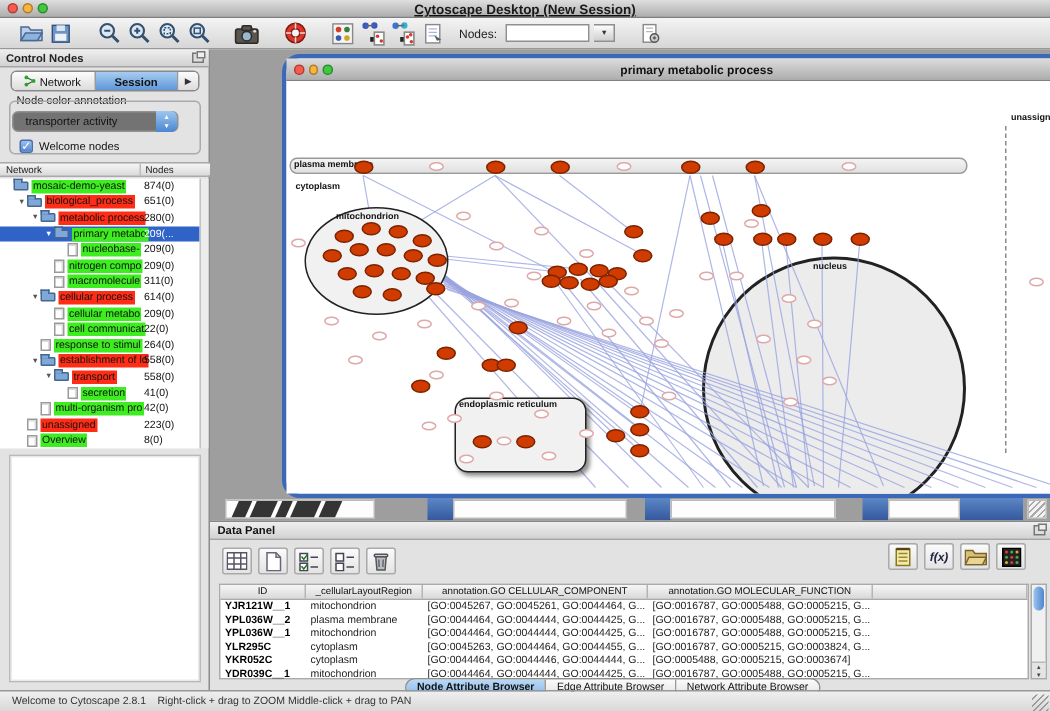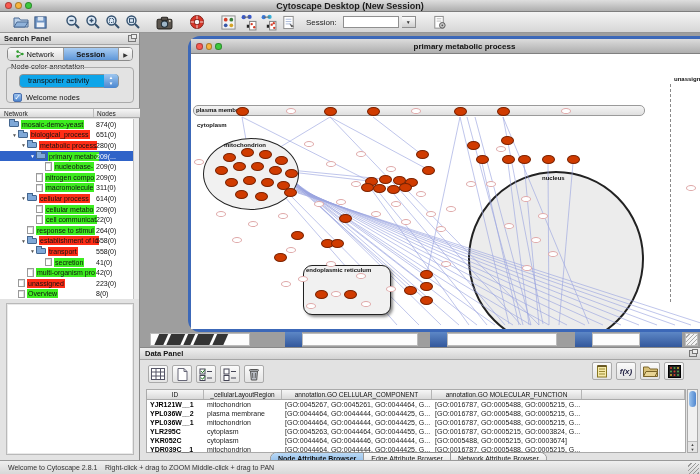--- a/index.html
+++ b/index.html
@@ -2,21 +2,21 @@
 <html><head>
 <meta charset="utf-8">
 <style>
   * { margin:0; padding:0; box-sizing:border-box; }
   html,body { width:700px; height:474px; }
   body { position:relative; overflow:hidden; background:#e4e4e4;
          font-family:"Liberation Sans","DejaVu Sans",sans-serif; color:#111; }
 
   
   .titlebar { position:absolute; left:0; top:0; width:700px; height:12px;
-    background:linear-gradient(#dedede,#aeaeae); border-bottom:1px solid #7e7e7e; }
+    background:linear-gradient(#dedede,#aeaeae); border-bottom:1px solid #7e7e7e;text-decoration:underline; }
   .titlebar .title { display:block; text-align:center; font-size:9px; font-weight:bold;
     line-height:12px; color:#1a1a1a; }
   .lights { position:absolute; left:5px; top:2px; display:flex; gap:3px; }
   .light { width:7px; height:7px; border-radius:50%; border:1px solid rgba(0,0,0,.3); }
   .light.red{background:#f95a50;} .light.yellow{background:#f8b43c;} .light.green{background:#3ec93e;}
 
   
   .toolbar { position:absolute; left:0; top:12px; width:700px; height:21px;
     background:linear-gradient(#f4f4f4,#d6d6d6); border-bottom:1px solid #979797;
     display:flex; align-items:center; padding-left:12px; gap:3px; }
@@ -42,21 +42,21 @@
     border:1px solid #8a8a8a; border-radius:4px; overflow:hidden; background:#f4f4f4; }
   .cp-tab { flex:1; display:flex; align-items:center; justify-content:center; gap:2px;
     font-size:7.5px; border-right:1px solid #9a9a9a; background:linear-gradient(#fcfcfc,#dcdcdc); }
   .cp-tab.sel { background:linear-gradient(#a8ccf2,#5f97d8); font-weight:bold; }
   .cp-tab.arrow { flex:0 0 13px; font-size:6px; color:#333; border-right:none; }
   .netico { width:8px; height:8px; }
   .groupbox { position:absolute; left:6px; top:34px; width:128px; height:36px;
     border:1px solid #aaa; border-radius:4px; }
   .grouplabel { position:absolute; left:9px; top:29px; background:#e3e3e3; padding:0 2px;
     font-size:7.5px; color:#222; }
-  .combo { position:absolute; left:19px; top:41px; width:100px; height:14px; background:#0ea5e9;
+  .combo { position:absolute; left:8px; top:41px; width:111px; height:14px; background:#737373;
     border:1px solid #929292; border-radius:4px; font-size:7.5px; line-height:12px;
     padding-left:8px; color:#111; }
   .combo .stepper { position:absolute; right:0; top:-1px; width:14px; height:14px;
     background:linear-gradient(#9ec7f0,#4a86d0); border-radius:0 4px 4px 0;
     color:#fff; font-size:4.5px; line-height:6px; text-align:center; padding-top:1px; }
   .checkrow { position:absolute; left:13px; top:60px; display:flex; align-items:center; gap:4px; }
   .checkbox { width:9px; height:9px; border:1px solid #4a6fae; border-radius:2px;
     background:linear-gradient(#9cc2ee,#4f86cf); color:#fff; font-size:8px; line-height:8px;
     text-align:center; font-weight:bold; }
   .checklabel { font-size:7.5px; }
@@ -281,38 +281,38 @@
     </span>
   <span class="tbicon">
     <svg width="15" height="15" viewBox="0 0 16 16">
         <rect x="3" y="1.5" width="10" height="13" fill="#fff" stroke="#888"></rect>
         <line x1="5" y1="4.5" x2="11" y2="4.5" stroke="#a8b8d8"></line>
         <line x1="5" y1="7" x2="11" y2="7" stroke="#a8b8d8"></line>
         <line x1="5" y1="9.5" x2="11" y2="9.5" stroke="#a8b8d8"></line>
         <path d="M9 9l5 3-3 1z" fill="#5a5a5a"></path>
       </svg>
     </span>
-  <span class="searchlabel">Session:</span>
+  <span class="searchlabel">Nodes:</span>
   <input class="searchbox" value="" style="">
   <span class="searcharrow">▼</span>
   <span class="tbgap"></span>
   <span class="tbicon">
     <svg width="15" height="15" viewBox="0 0 16 16">
         <rect x="3" y="1.5" width="9" height="12.5" fill="#fff" stroke="#888"></rect>
         <line x1="5" y1="4" x2="10" y2="4" stroke="#b8b8b8"></line>
         <line x1="5" y1="6.5" x2="10" y2="6.5" stroke="#b8b8b8"></line>
         <circle cx="11" cy="11" r="3" fill="#c8c8c8" stroke="#555"></circle>
         <circle cx="11" cy="11" r="1" fill="#555"></circle>
       </svg>
     </span>
 </div>
 
 <div class="cpanel">
   <div class="cp-head">
-    <span>Search Panel</span>
+    <span>Control Nodes</span>
     <span class="floatico"></span>
   </div>
   <div class="cp-tabs">
     <span class="cp-tab">
       <svg class="netico" viewBox="0 0 10 10">
           <line x1="2" y1="2" x2="8" y2="5" stroke="#2a7a2a"></line>
           <line x1="2" y1="8" x2="8" y2="5" stroke="#2a7a2a"></line>
           <circle cx="2" cy="2" r="1.6" fill="#30a030"></circle>
           <circle cx="8" cy="5" r="1.6" fill="#30a030"></circle>
           <circle cx="2" cy="8" r="1.6" fill="#30a030"></circle>

